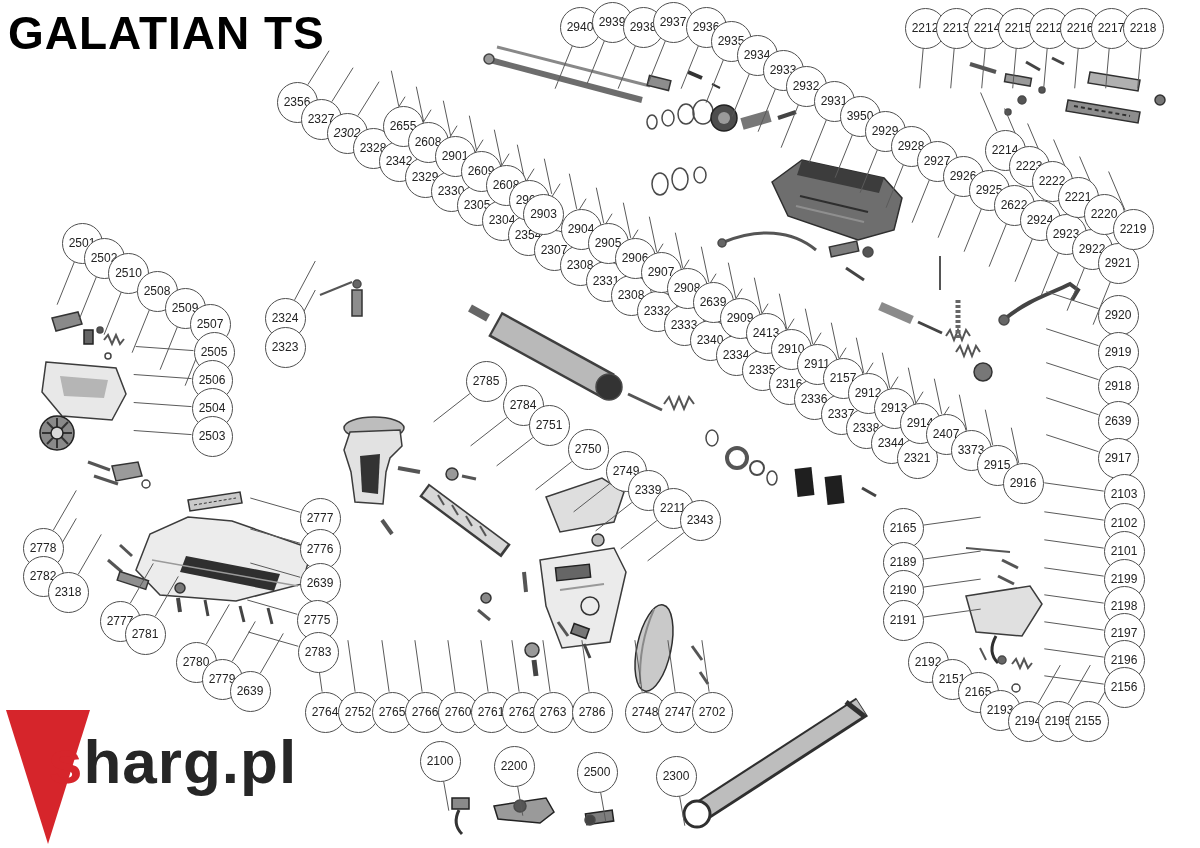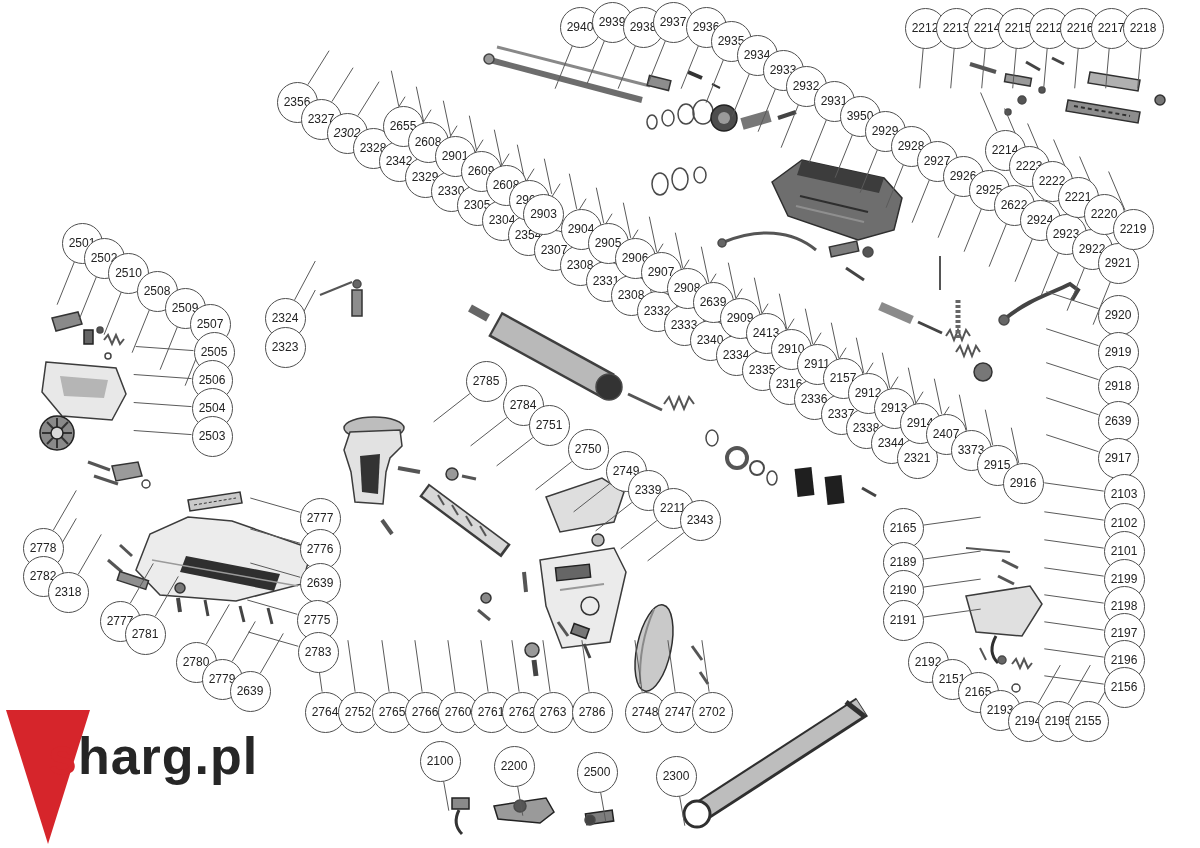--- a/index.html
+++ b/index.html
@@ -6,21 +6,21 @@
   html,body { margin:0; padding:0; background:#ffffff; font-family:"Liberation Sans", sans-serif; }
   .stage { position:relative; width:1200px; height:848px; background:#fff; overflow:hidden; }
   .art { position:absolute; left:0; top:0; width:1200px; height:848px; }
   .title { position:absolute; left:8px; top:6px; font-size:46px; font-weight:700; letter-spacing:1px; color:#000; white-space:nowrap; }
   #callouts { position:absolute; left:0; top:0; width:1200px; height:848px; }
   .callout { position:absolute; width:41px; height:41px; border:1.4px solid #4f4f4f; border-radius:50%;
              background:#fff; display:flex; align-items:center; justify-content:center;
              font-size:12px; color:#222; line-height:1; }
   .logo { position:absolute; left:4px; top:708px; width:340px; height:140px; }
   .logo-tri { position:absolute; left:0; top:0; }
-  .logo-text { position:absolute; left:44px; top:18px; font-size:52px; font-weight:700; color:#262626; letter-spacing:1px; white-space:nowrap; }
+  .logo-text { position:absolute; left:44px; top:18px; font-size:62px; font-weight:700; color:#262626; letter-spacing:1px; white-space:nowrap; }
 </style>
 </head>
 <body>
 
 <div class="stage">
 
   <svg class="art" viewBox="0 0 1200 848" xmlns="http://www.w3.org/2000/svg">
     <g stroke="#4a4a4a" fill="none" stroke-width="1.5">
 
       <line x1="497" y1="47" x2="650" y2="86" stroke="#888" stroke-width="3"></line>
@@ -342,20 +342,21 @@
         <line x1="947.5" y1="668.3" x2="993.1" y2="683.2"></line>
         <line x1="971.5" y1="685.3" x2="1017.1" y2="700.2"></line>
         <line x1="997.5" y1="698.3" x2="1043.1" y2="713.2"></line>
         <line x1="1019.5" y1="716.3" x2="1065.1" y2="731.2"></line>
         <line x1="1038.3" y1="703.2" x2="1060.3" y2="665.1"></line>
         <line x1="1068.3" y1="703.2" x2="1090.3" y2="665.1"></line>
         <line x1="1098.3" y1="703.2" x2="1120.3" y2="665.1"></line>
       </g>
   </svg>
 
+  <div class="title">GALATIAN TS</div>
 
   <div id="callouts">
       <div class="callout" style="left: 559.5px; top: 6.5px;">2940</div>
       <div class="callout" style="left: 591.5px; top: 1.5px;">2939</div>
       <div class="callout" style="left: 622.5px; top: 6.5px;">2938</div>
       <div class="callout" style="left: 652.5px; top: 1.5px;">2937</div>
       <div class="callout" style="left: 685.5px; top: 6.5px;">2936</div>
       <div class="callout" style="left: 710.5px; top: 20.5px;">2935</div>
       <div class="callout" style="left: 736.5px; top: 34.5px;">2934</div>
       <div class="callout" style="left: 762.5px; top: 49.5px;">2933</div>

